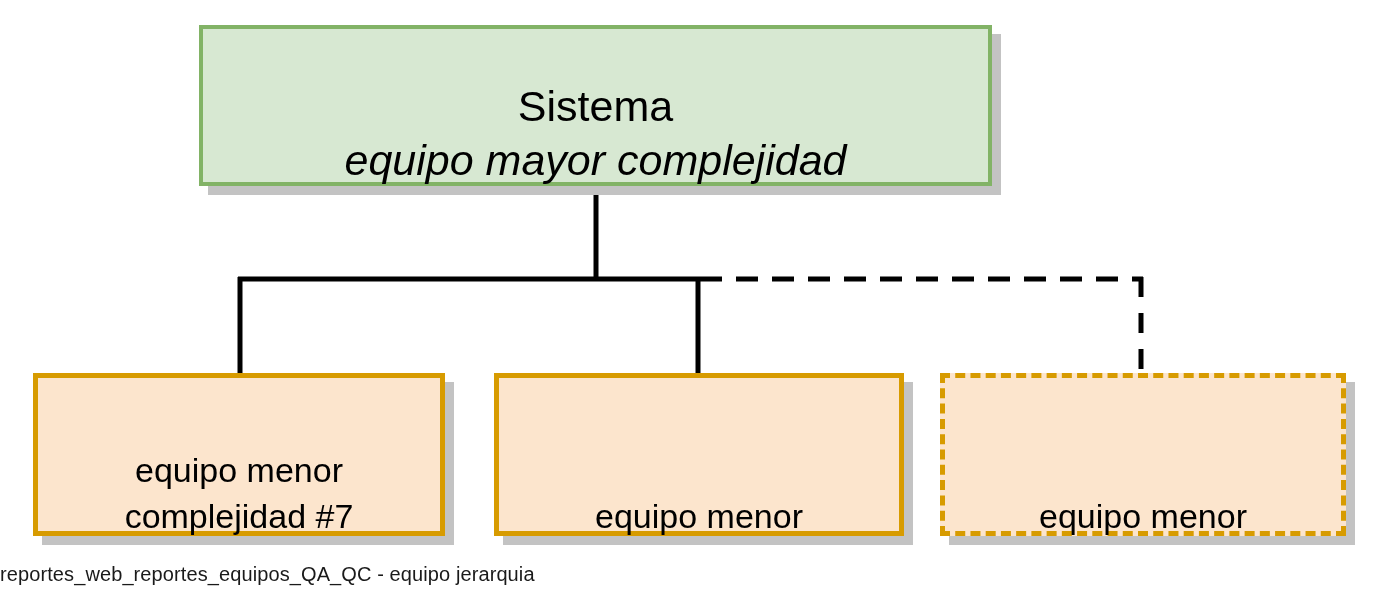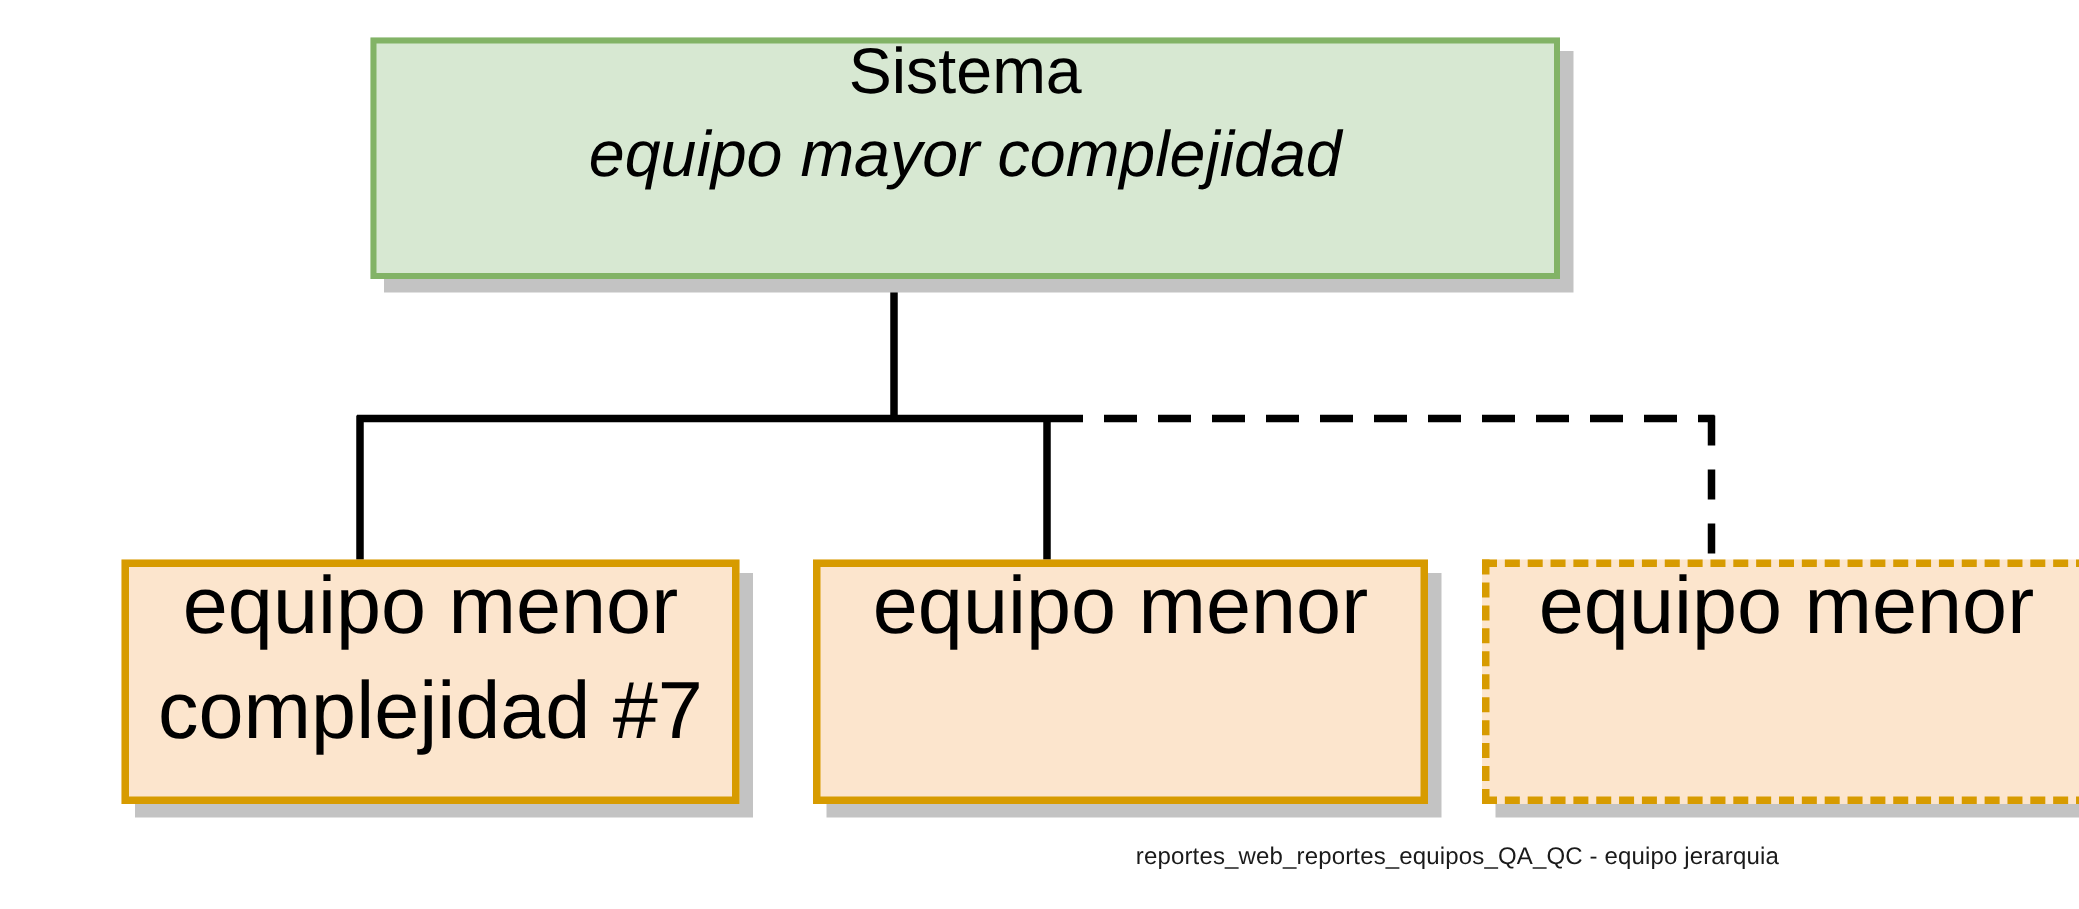--- a/index.html
+++ b/index.html
@@ -29,26 +29,25 @@
     pointer-events: none;
   }
 
   
   .node {
     position: absolute;
     box-sizing: border-box;
     display: flex;
     flex-direction: column;
     align-items: center;
-    justify-content: flex-start;
+    justify-content: flex-end;
     text-align: center;
     color: #000000;
     line-height: 1.18;
     white-space: nowrap;
-    margin-left: 48px;
   }
   .node .shadow {
     position: absolute;
     background: #c3c3c3;
     z-index: 0;
   }
   .node .surface {
     position: absolute;
     left: 0;
     top: 0;
@@ -89,21 +88,21 @@
   }
   #node-root .line + .line {
     margin-top: 4px;
     font-style: italic;
   }
 
   
   .node-child {
     top: 373px;
     height: 163px;
-    font-size: 54px;
+    font-size: 34px;
   }
   .node-child .shadow {
     left: 9px;
     top: 9px;
     width: 100%;
     height: 100%;
   }
   .node-child .surface {
     background: #fce5cd;
     border: 5px solid #d79b00;
@@ -118,22 +117,22 @@
   #node-child-1 { left: 33px;  width: 412px; }
   #node-child-2 { left: 494px; width: 410px; }
   #node-child-3 { left: 940px; width: 406px; }
 
   
   #caption {
     position: absolute;
     left: 0;
     top: 563px;
     width: 1186px;
-    text-align: right;
-    font-size: 16px;
+    text-align: left;
+    font-size: 20px;
     color: #1a1a1a;
     letter-spacing: 0.1px;
   }
 </style>
 </head>
 <body>
 
 <div id="canvas">
 
   <svg id="connectors" viewBox="0 0 1386 606" width="1386" height="606" xmlns="http://www.w3.org/2000/svg">

